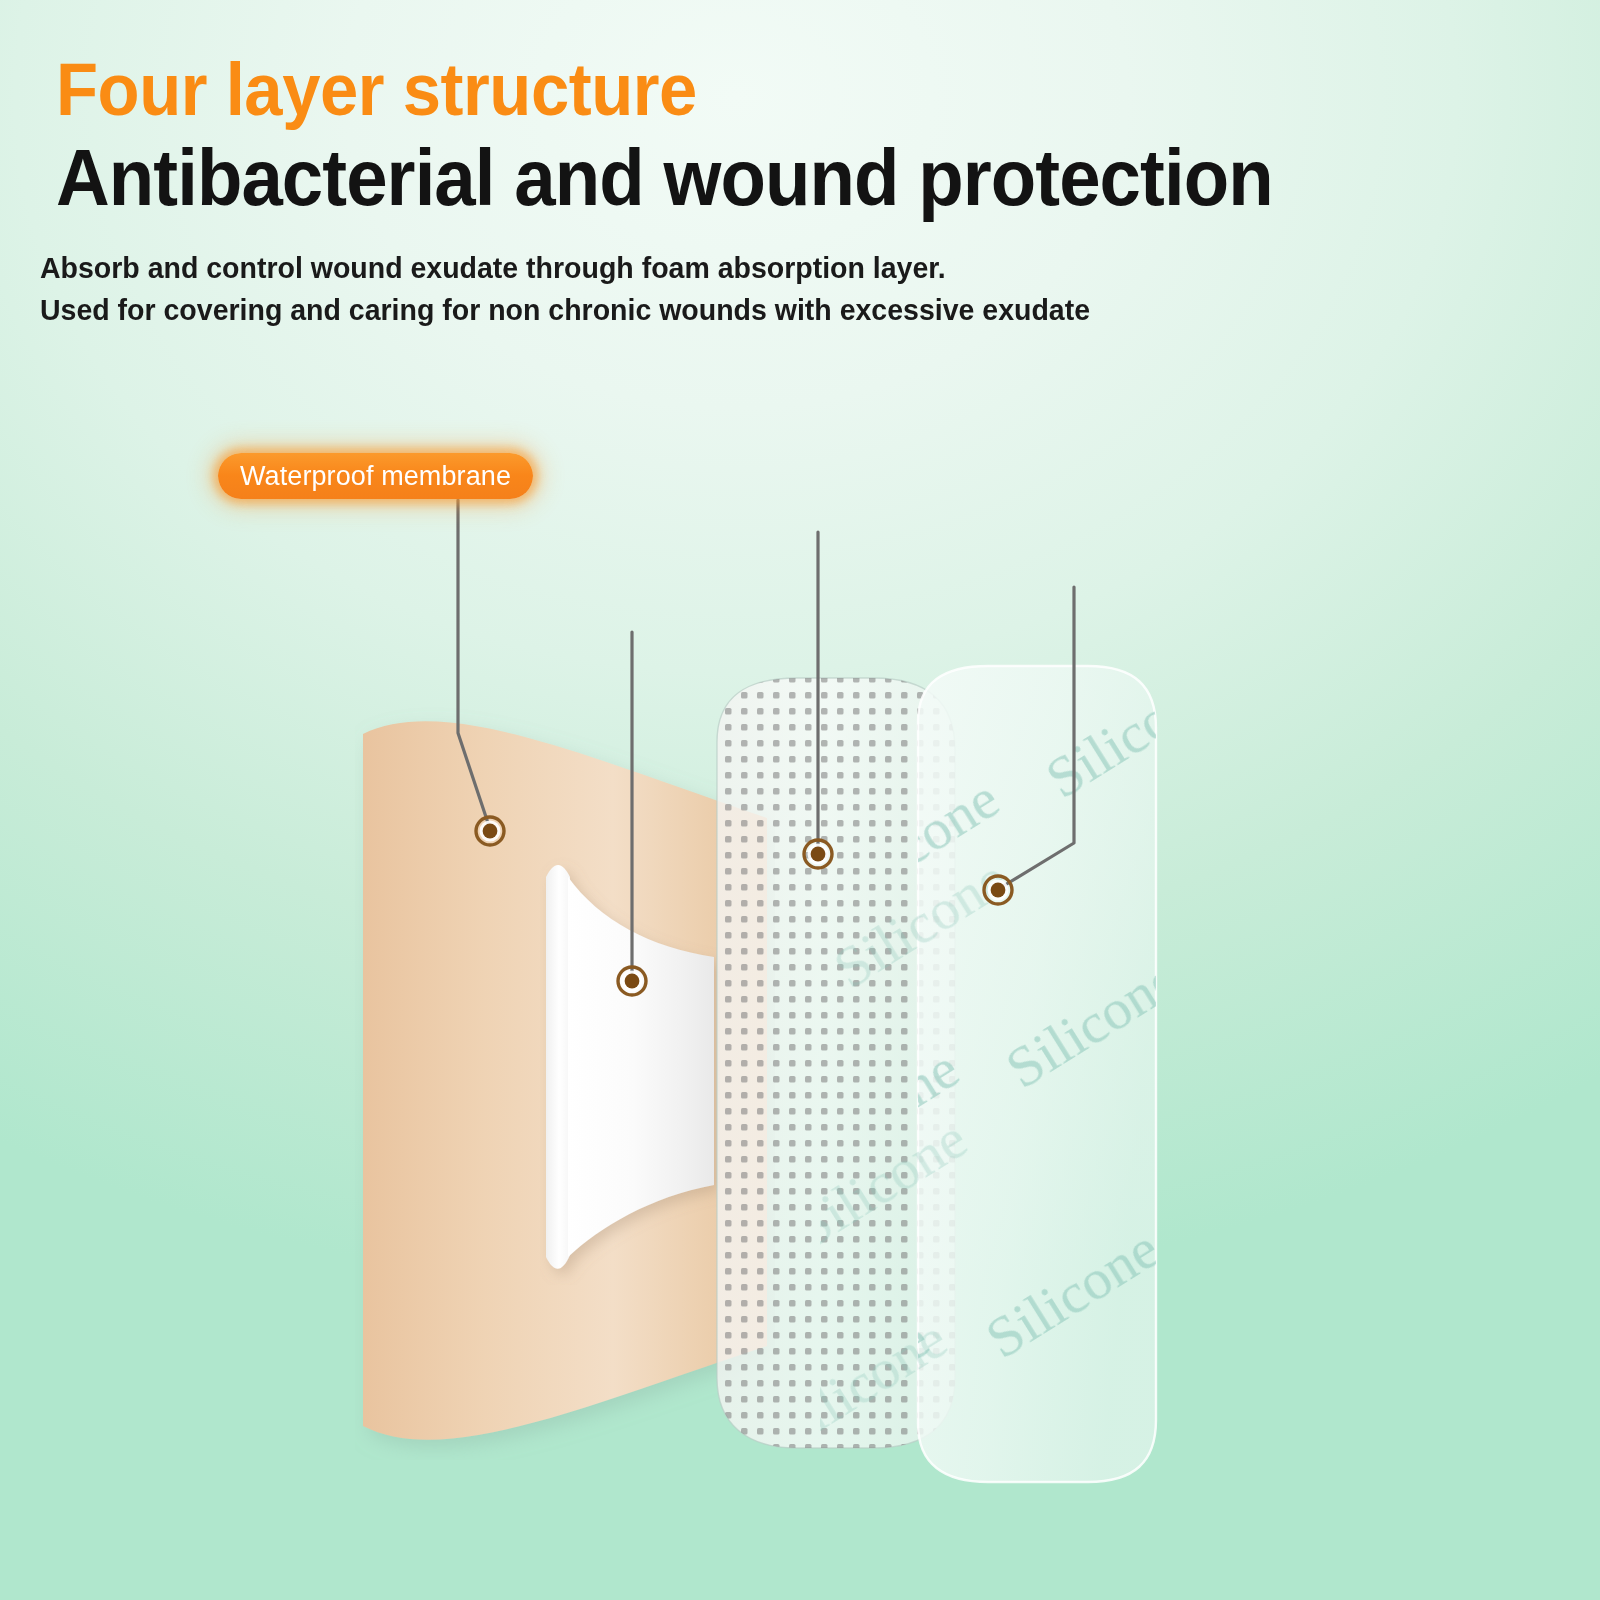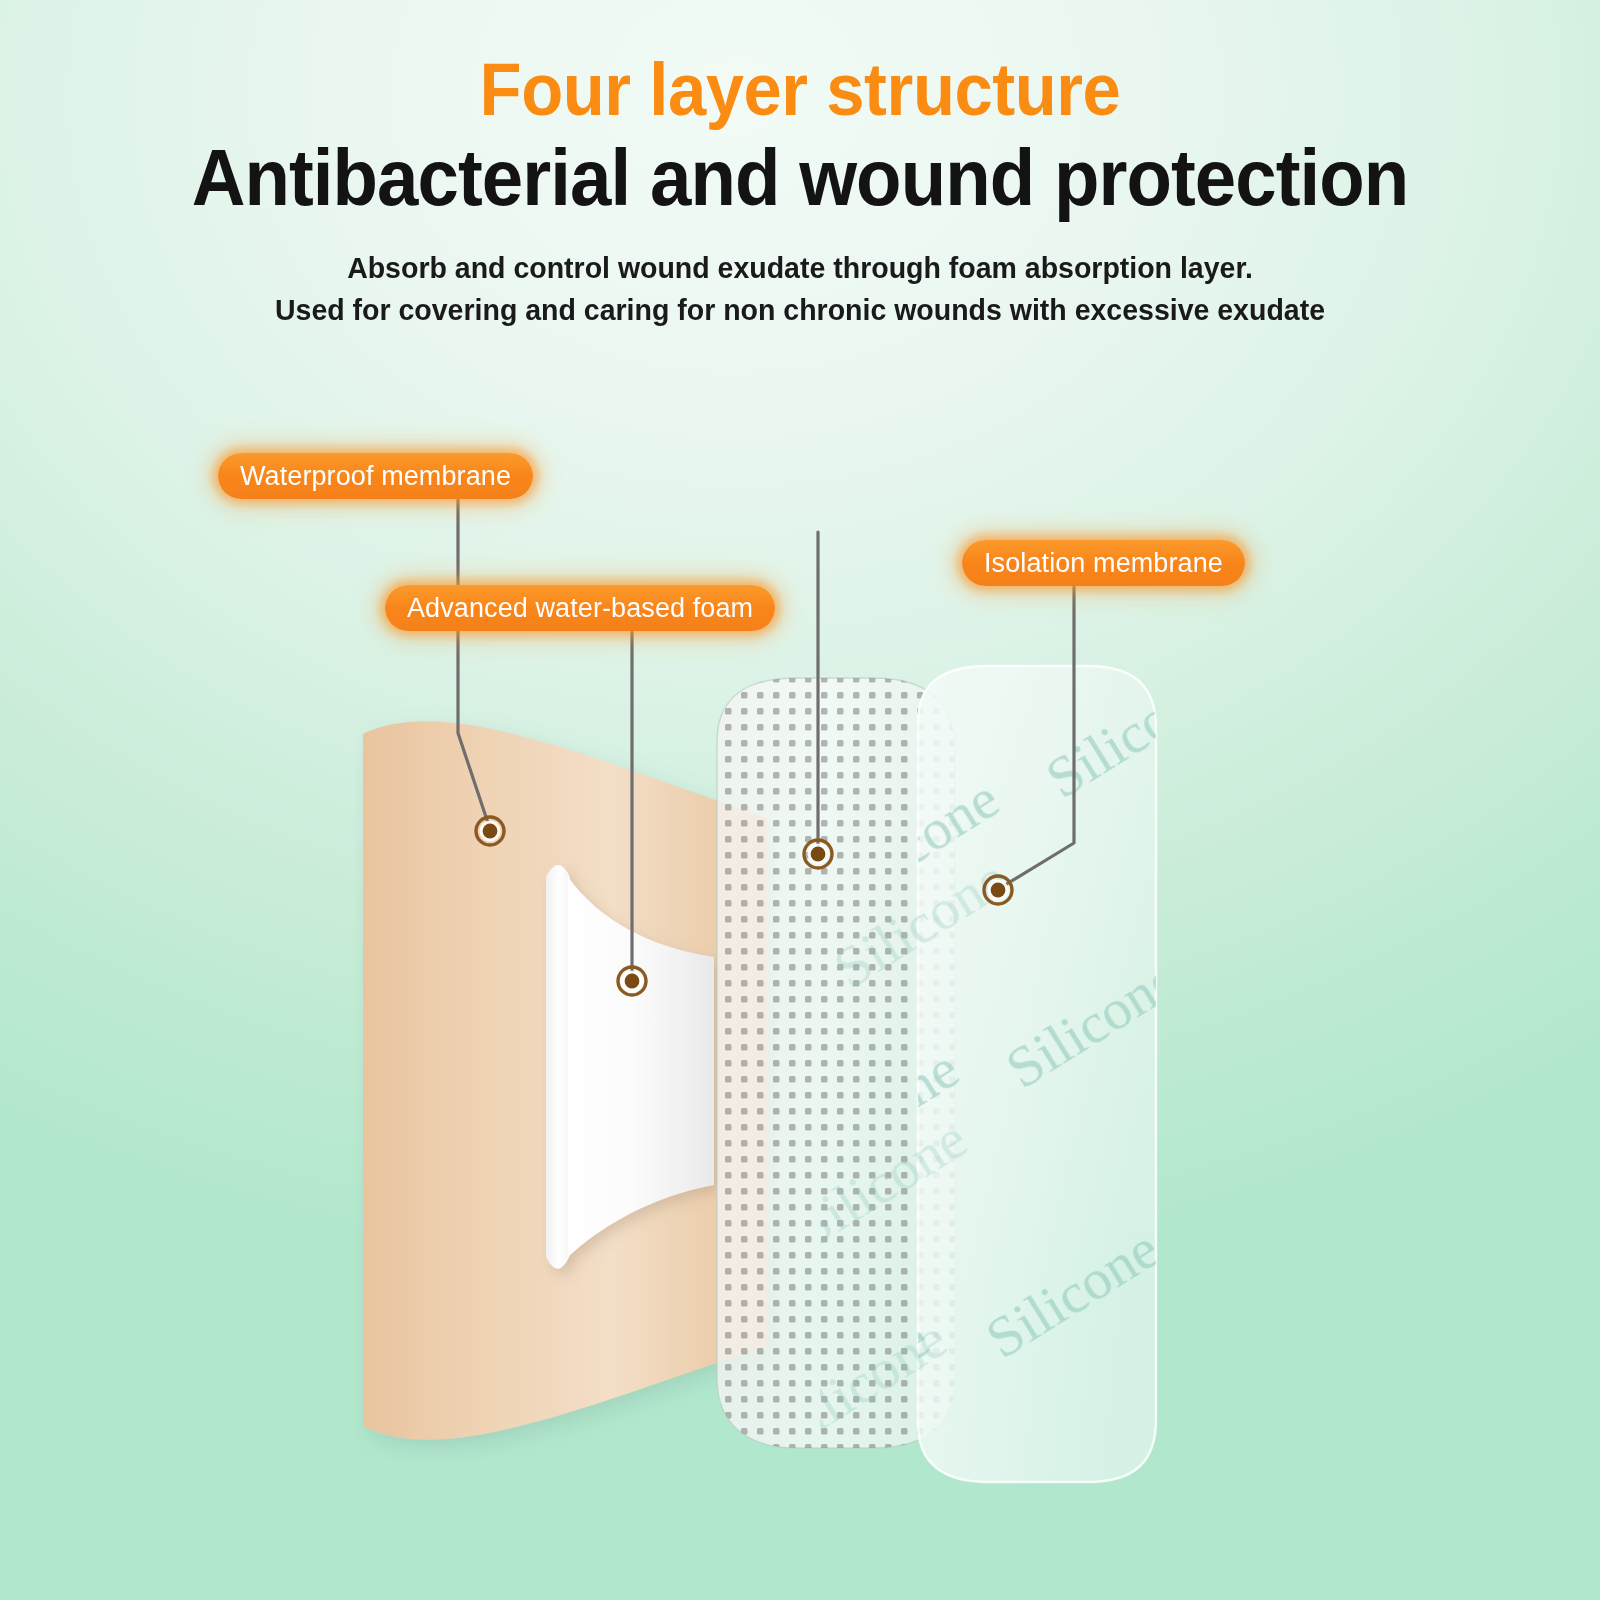--- a/index.html
+++ b/index.html
@@ -20,21 +20,20 @@
       radial-gradient(ellipse 1500px 1200px at 46% 6%, #f2fbf6 0%, #eaf7f0 26%, #ddf3e7 48%, #c8ecd8 72%, #b0e7cd 100%);
     overflow: hidden;
   }
 
   
   .hdr {
     position: absolute;
     left: 0;
     top: 0;
     width: 1600px;
-    text-align: center;
   }
   .title-main {
     margin: 0;
     padding-top: 50px;
     font-size: 74px;
     font-weight: bold;
     color: #fa8c14;
     letter-spacing: -0.5px;
     line-height: 1.08;
     transform: scaleX(0.93);
@@ -286,21 +285,15 @@
           <circle cx="998" cy="890" r="14" fill="none" stroke="#8a5a22" stroke-width="3.4"></circle>
           <circle cx="998" cy="890" r="10.5" fill="#ffffff" opacity="0.9"></circle>
           <circle cx="998" cy="890" r="7.4" fill="#7a4a14"></circle>
         </g>
       </g>
     </svg>
 
     <div class="pill pill-waterproof">
       <span>Waterproof membrane</span>
     </div>
-    <div class="pill pill-foam">
-      <span>Advanced water-based foam</span>
-    </div>
-    <div class="pill pill-iso">
-      <span>Isolation membrane</span>
-    </div>
 
   </div>
 </div>
 
 </body></html>

